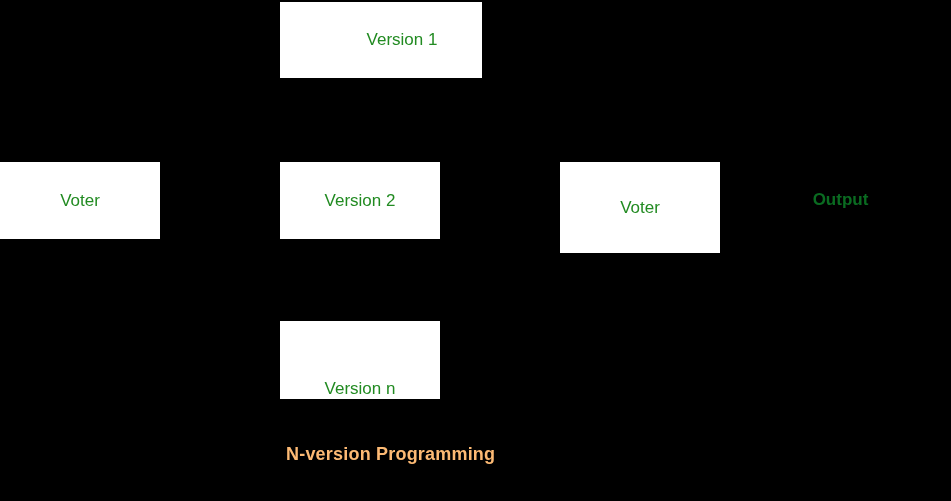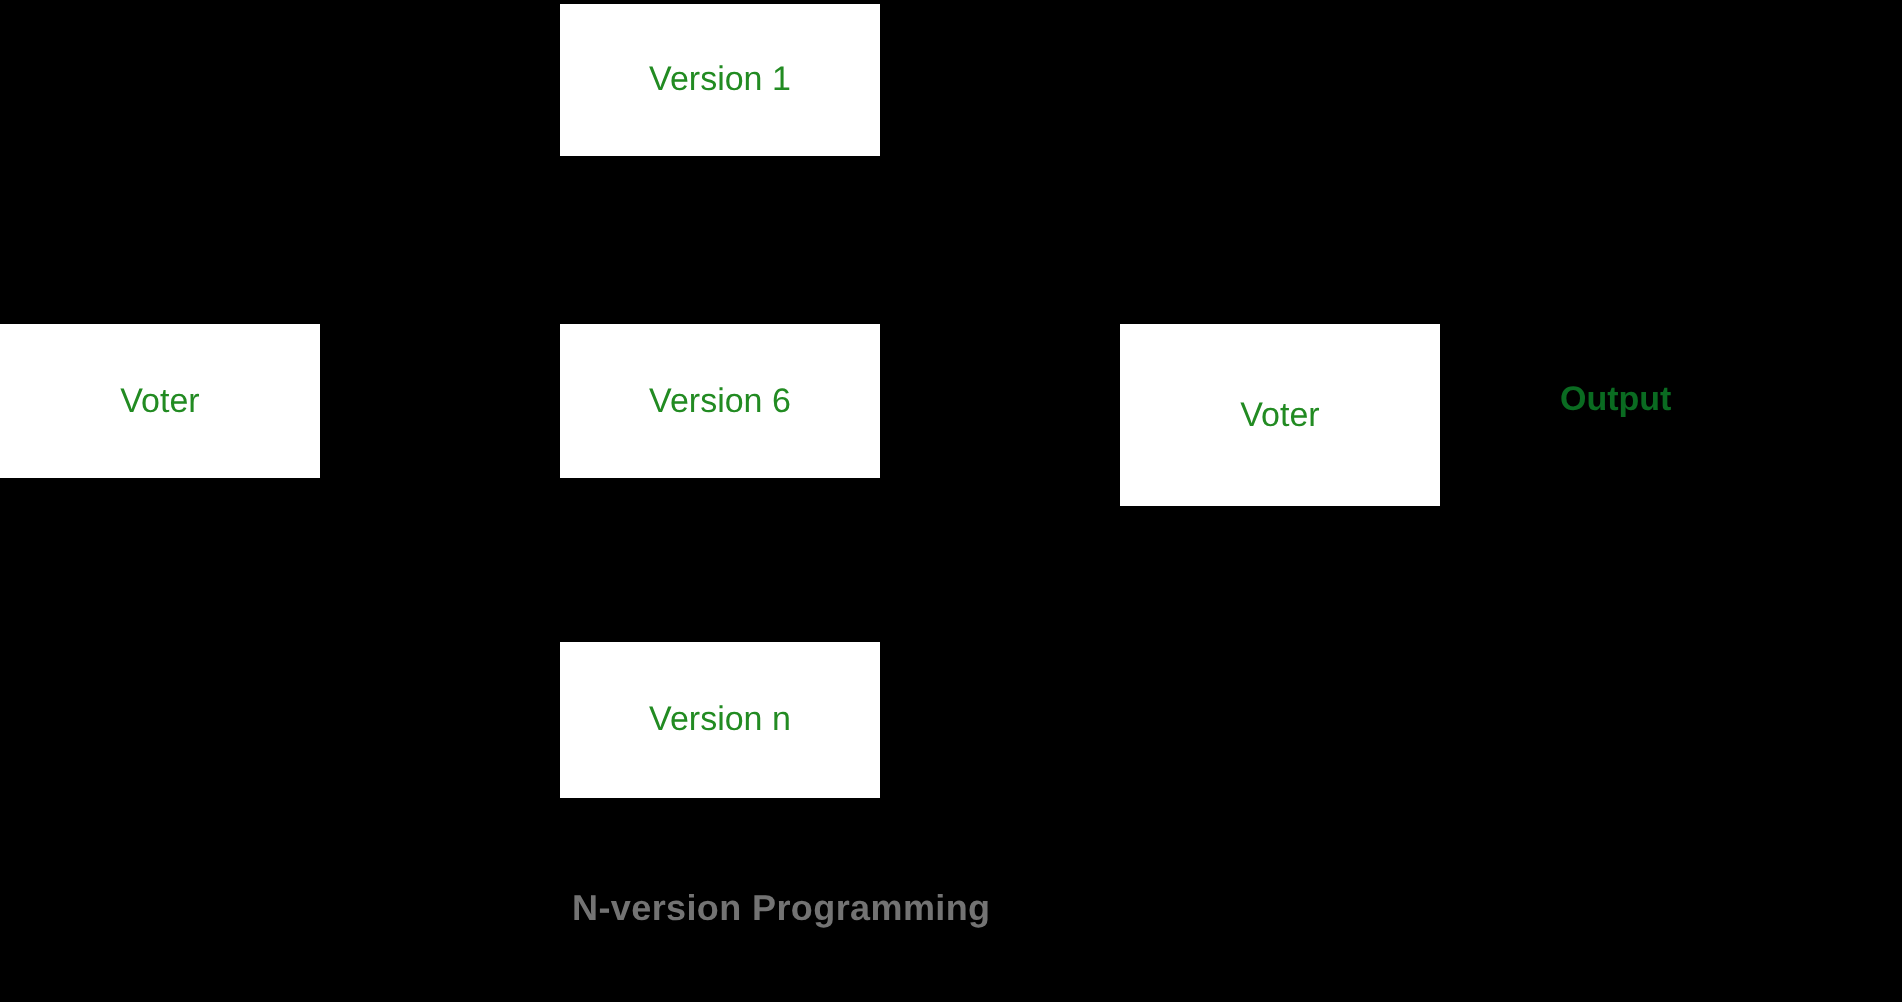--- a/index.html
+++ b/index.html
@@ -21,61 +21,62 @@
     display: flex;
     align-items: center;
     justify-content: center;
   }
   .box span {
     color: #228B22;
     font-size: 17px;
     font-weight: 400;
     white-space: nowrap;
   }
-  .box-version1 { left: 280px; top: 2px;   width: 160px; height: 76px; }
+  .box-version1 { left: 280px; top: 2px;   width: 160px; height: 76px; padding-left: 42px; }
   .box-input    { left: 0px;   top: 162px; width: 160px; height: 77px; }
   .box-version2 { left: 280px; top: 162px; width: 160px; height: 77px; }
   .box-voter    { left: 560px; top: 162px; width: 160px; height: 91px; }
-  .box-versionn { left: 280px; top: 321px; width: 160px; height: 78px; }
+  .box-versionn { left: 280px; top: 321px; width: 160px; height: 78px; align-items: flex-end; }
   .output-text {
     position: absolute;
     left: 780px;
     top: 190px;
     width: 121px;
+    text-align: center;
     color: #0A6B21;
     font-size: 17px;
     font-weight: 700;
     white-space: nowrap;
   }
   .caption {
     position: absolute;
     left: 286px;
     top: 444px;
-    color: #737373;
+    color: #fdba74;
     font-size: 18px;
     font-weight: 700;
     letter-spacing: 0.2px;
     white-space: nowrap;
   }
 </style>
 </head>
 <body>
 
 <div class="stage">
 
   <div class="box box-version1">
     <span>Version 1</span>
   </div>
 
   <div class="box box-input">
     <span>Voter</span>
   </div>
 
   <div class="box box-version2">
-    <span>Version 6</span>
+    <span>Version 2</span>
   </div>
 
   <div class="box box-voter">
     <span>Voter</span>
   </div>
 
   <div class="box box-versionn">
     <span>Version n</span>
   </div>
 

